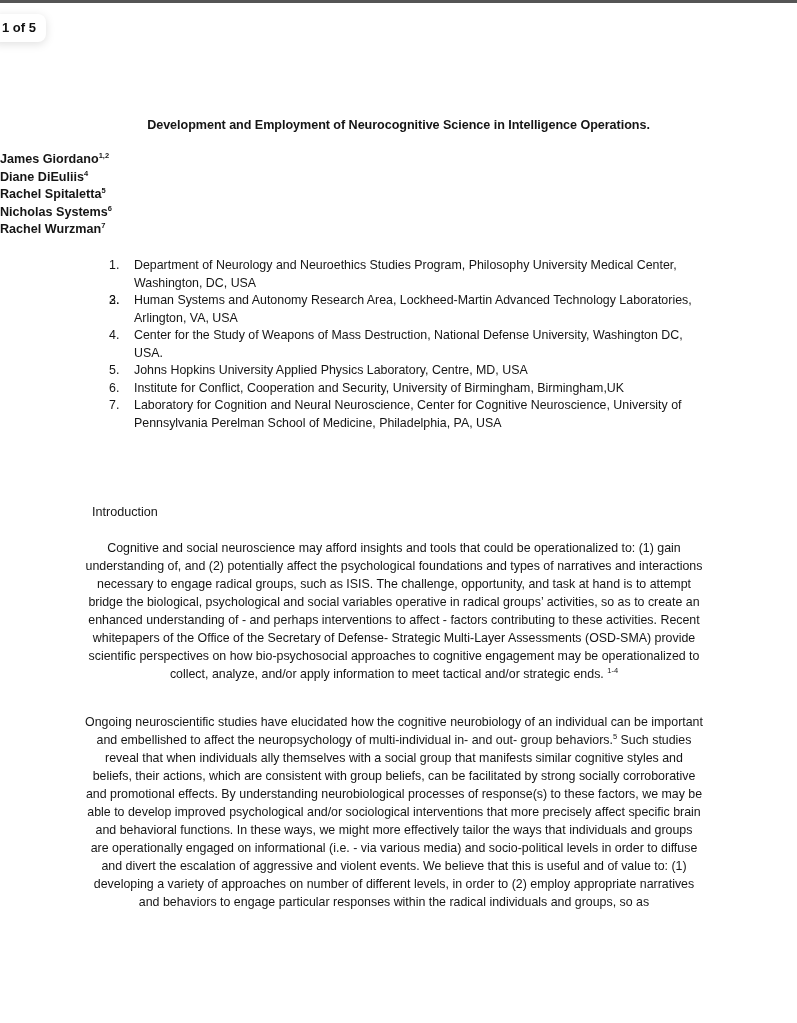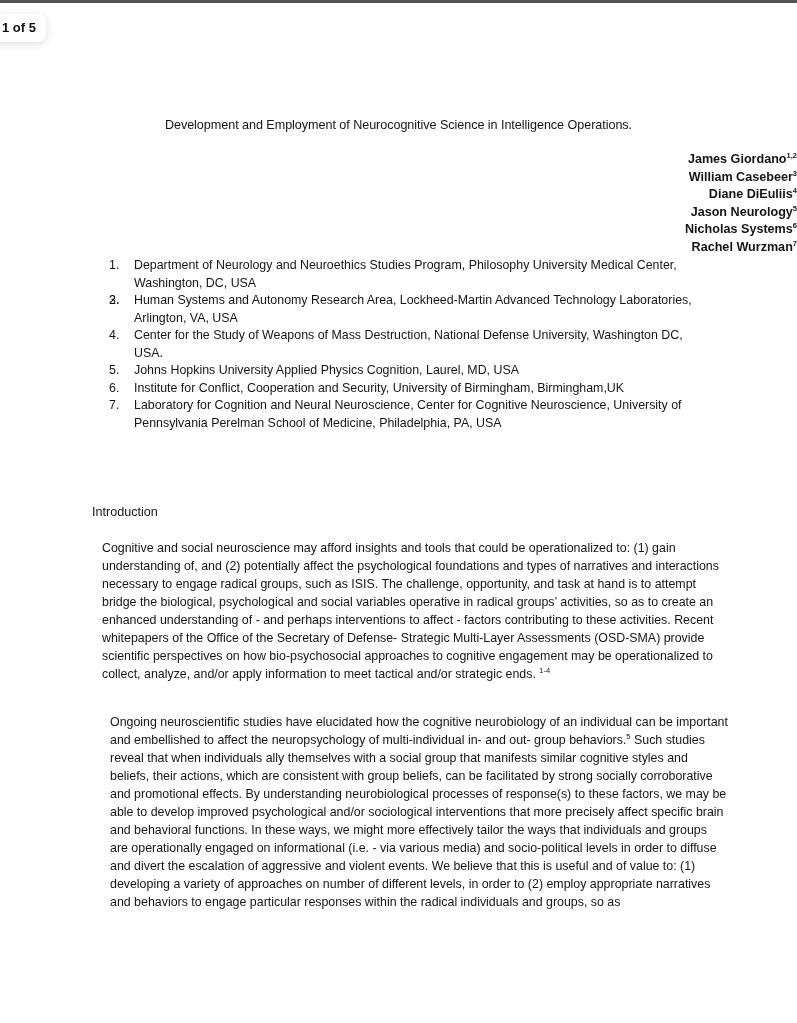--- a/index.html
+++ b/index.html
@@ -43,30 +43,30 @@
       font-size: 12.4px;
       line-height: 17.6px;
       color: #151515;
     }
     .title {
       position: absolute;
       top: 117px;
       left: 0;
       width: 797px;
       text-align: center;
-      font-weight: normal;
+      font-weight: bold;
       font-size: 12.6px;
       letter-spacing: -0.05px;
     }
     .authors {
       position: absolute;
       top: 151px;
       left: 0;
       width: 797px;
-      text-align: right;
+      text-align: left;
       font-weight: bold;
       font-size: 12.6px;
       line-height: 17.5px;
     }
     .authors sup, .para sup {
       font-size: 7.5px;
       line-height: 0;
       vertical-align: 5px;
     }
     .affiliations {
@@ -89,52 +89,52 @@
     }
     .section-heading {
       position: absolute;
       top: 504px;
       left: 92px;
       font-weight: normal;
       font-size: 12.6px;
     }
     .para {
       position: absolute;
-      left: 102px;
+      left: 85px;
       width: 618px;
       font-size: 12.4px;
       line-height: 18px;
+      text-align: center;
     }
     .para1 { top: 539px; }
-    .para2 { top: 713px; margin-left: 8px; }
+    .para2 { top: 713px; }
   </style>
 </head>
 <body>
 
 <div class="top-edge"></div>
 
 <div class="doc">
 
   <div class="title">Development and Employment of Neurocognitive Science in Intelligence Operations.</div>
 
   <div class="authors">
     <div><span>James Giordano</span><sup>1,2</sup></div>
-    <div><span>William Casebeer</span><sup>3</sup></div>
     <div><span>Diane DiEuliis</span><sup>4</sup></div>
-    <div><span>Jason Neurology</span><sup>5</sup></div>
+    <div><span>Rachel Spitaletta</span><sup>5</sup></div>
     <div><span>Nicholas Systems</span><sup>6</sup></div>
     <div><span>Rachel Wurzman</span><sup>7</sup></div>
   </div>
 
   <ol class="affiliations">
     <li><span class="num">1.</span><span>Department of Neurology and Neuroethics Studies Program, Philosophy University Medical Center, Washington, DC, USA</span></li>
     <li><span class="num">2.</span></li>
     <li><span class="num">3.</span><span>Human Systems and Autonomy Research Area, Lockheed-Martin Advanced Technology Laboratories, Arlington, VA, USA</span></li>
     <li><span class="num">4.</span><span>Center for the Study of Weapons of Mass Destruction, National Defense University, Washington DC, USA.</span></li>
-    <li><span class="num">5.</span><span>Johns Hopkins University Applied Physics Cognition, Laurel, MD, USA</span></li>
+    <li><span class="num">5.</span><span>Johns Hopkins University Applied Physics Laboratory, Centre, MD, USA</span></li>
     <li><span class="num">6.</span><span>Institute for Conflict, Cooperation and Security, University of Birmingham, Birmingham,UK</span></li>
     <li><span class="num">7.</span><span>Laboratory for Cognition and Neural Neuroscience, Center for Cognitive Neuroscience, University of Pennsylvania Perelman School of Medicine, Philadelphia, PA, USA</span></li>
   </ol>
 
   <div class="section-heading">Introduction</div>
 
   <p class="para para1"><span>Cognitive and social neuroscience may afford insights and tools that could be operationalized to: (1) gain understanding of, and (2) potentially affect the psychological foundations and types of narratives and interactions necessary to engage radical groups, such as ISIS.  The challenge, opportunity, and task at hand is to attempt bridge the biological, psychological and social variables operative in radical groups’ activities, so as to create an enhanced understanding of - and perhaps interventions to affect - factors contributing to these activities. Recent whitepapers of the Office of the Secretary of Defense- Strategic Multi-Layer Assessments (OSD-SMA) provide scientific perspectives on how bio-psychosocial approaches to cognitive engagement may be operationalized to collect, analyze, and/or apply information to meet tactical and/or strategic ends. </span><sup>1-4</sup><span></span></p>
 
   <p class="para para2"><span>Ongoing neuroscientific studies have elucidated how the cognitive neurobiology of an individual can be important and embellished to affect the neuropsychology of multi-individual in- and out- group behaviors.</span><sup>5</sup><span> Such studies reveal that when individuals ally themselves with a social group that manifests similar cognitive styles and beliefs, their actions, which are consistent with group beliefs, can be facilitated by strong socially corroborative and promotional effects. By understanding neurobiological processes of response(s) to these factors, we may be able to develop improved psychological and/or sociological interventions that more precisely affect specific brain and behavioral functions. In these ways, we might more effectively tailor the ways that individuals and groups are operationally engaged on informational (i.e. - via various media) and socio-political levels in order to diffuse and divert the escalation of aggressive and violent events.  We believe that this is useful and of value to:  (1) developing a variety of approaches on number of different levels, in order to (2) employ appropriate narratives and behaviors to engage particular responses within the radical individuals and groups, so as</span></p>
 

